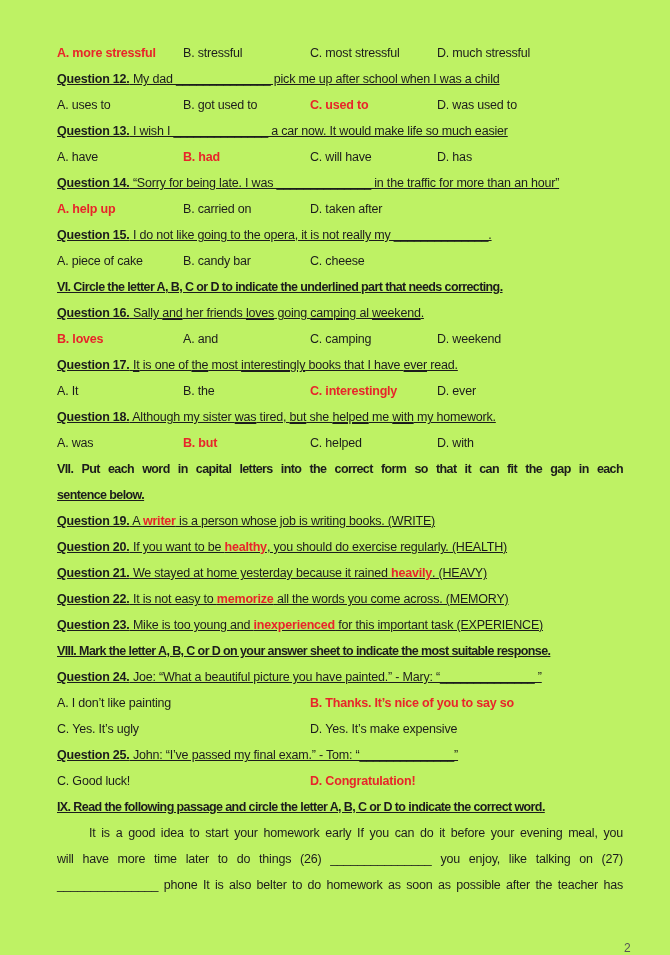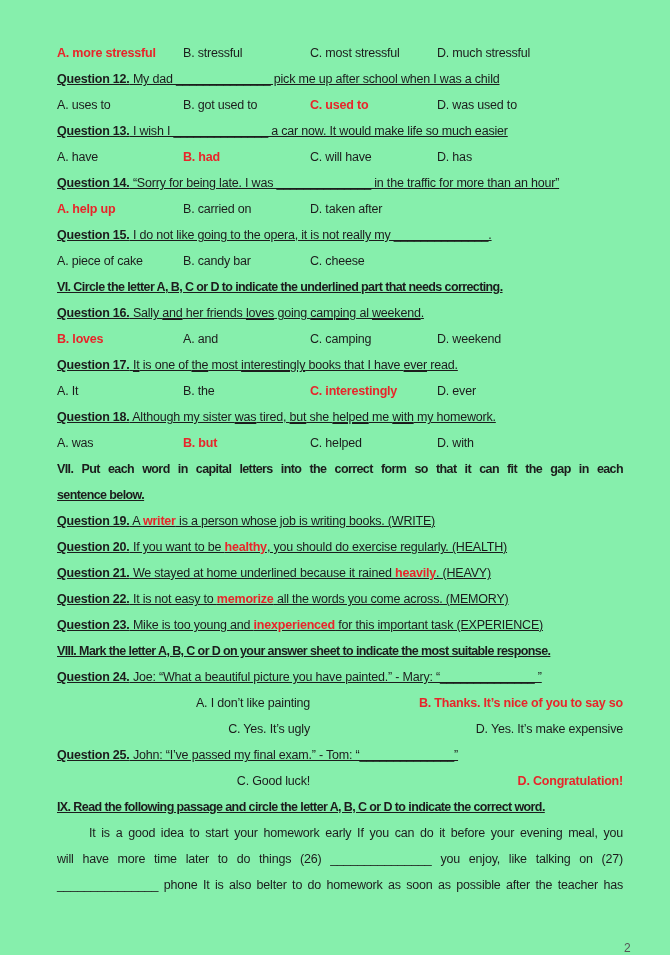--- a/index.html
+++ b/index.html
@@ -1,28 +1,28 @@
 <!DOCTYPE html>
 <html style="--accent: #e8252a;"><head>
 <meta charset="utf-8">
 <style>
   * { margin:0; padding:0; box-sizing:border-box; }
   html,body { width:670px; height:955px; background:#ffffff; }
   .page {
-    position:relative; width:670px; height:955px; background:#86efac;
+    position:relative; width:670px; height:955px; background:#bef264;
     font-family:"Liberation Sans", sans-serif;
     font-size:12.5px; color:#1c1c1c; letter-spacing:-0.2px;
     padding:40px 47px 0 57px; overflow:hidden;
   }
   .block { line-height:26px; min-height:26px; }
   .line  { white-space:pre;text-decoration:underline; }
   .jline { text-align:justify; text-align-last:justify; }
   .indent { text-indent:32px; }
   .options4 { display:grid; grid-template-columns:126px 127px 127px 1fr; }
-  .options2 { display:grid; grid-template-columns:253px 1fr;text-align:right; }
+  .options2 { display:grid; grid-template-columns:253px 1fr; }
   .b  { font-weight:700; }
   .red { color:var(--accent,#e8252a); font-weight:700; }
   .u  { text-decoration:underline; text-underline-offset:2px; }
   .hd { font-weight:700; letter-spacing:-0.6px; }
   .page-number { position:absolute; left:624px; top:941px; font-size:12px; color:#555; }
 </style>
 </head>
 <body>
 
 <div class="page">
@@ -78,21 +78,21 @@
       <div class="block options4">
         <span class="opt">A. was</span>
         <span class="opt red">B. but</span>
         <span class="opt">C. helped</span>
         <span class="opt">D. with</span>
       </div>
       <div class="block jline hd"><span class="b ">VII. Put each word in capital letters into the correct form so that it can fit the gap in each</span></div>
       <div class="block line hd"><span class="b ">sentence below.</span></div>
       <div class="block line"><span class="b ">Question 19.</span><span class=""> A </span><span class="red ">writer</span><span class=""> is a person whose job is writing books. (WRITE)</span></div>
       <div class="block line"><span class="b ">Question 20.</span><span class=""> If you want to be </span><span class="red ">healthy</span><span class="">, you should do exercise regularly. (HEALTH)</span></div>
-      <div class="block line"><span class="b ">Question 21.</span><span class=""> We stayed at home underlined because it rained </span><span class="red ">heavily</span><span class="">. (HEAVY)</span></div>
+      <div class="block line"><span class="b ">Question 21.</span><span class=""> We stayed at home yesterday because it rained </span><span class="red ">heavily</span><span class="">. (HEAVY)</span></div>
       <div class="block line"><span class="b ">Question 22.</span><span class=""> It is not easy to </span><span class="red ">memorize</span><span class=""> all the words you come across. (MEMORY)</span></div>
       <div class="block line"><span class="b ">Question 23.</span><span class=""> Mike is too young and </span><span class="red ">inexperienced</span><span class=""> for this important task (EXPERIENCE)</span></div>
       <div class="block line hd"><span class="b ">VIII. Mark the letter A, B, C or D on your answer sheet to indicate the most suitable response.</span></div>
       <div class="block line"><span class="b ">Question 24.</span><span class=""> Joe: “What a beautiful picture you have painted.” - Mary: “______________ ”</span></div>
       <div class="block options2">
         <span class="opt">A. I don’t like painting</span>
         <span class="opt red">B. Thanks. It’s nice of you to say so</span>
       </div>
       <div class="block options2">
         <span class="opt">C. Yes. It’s ugly</span>

